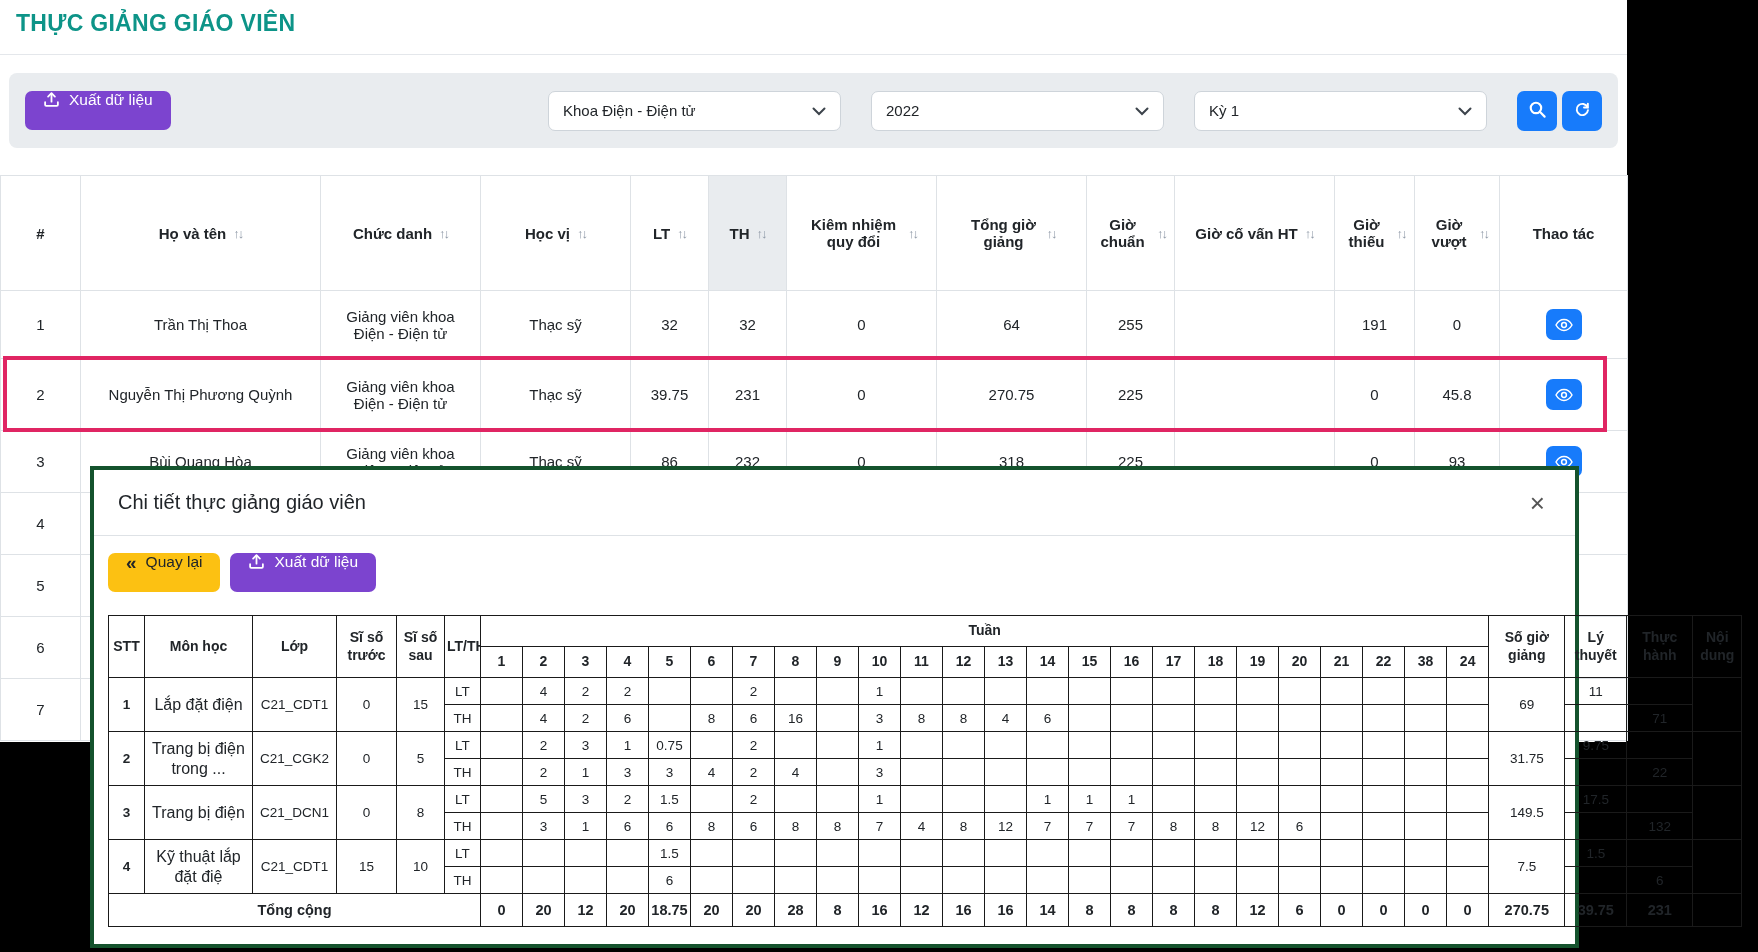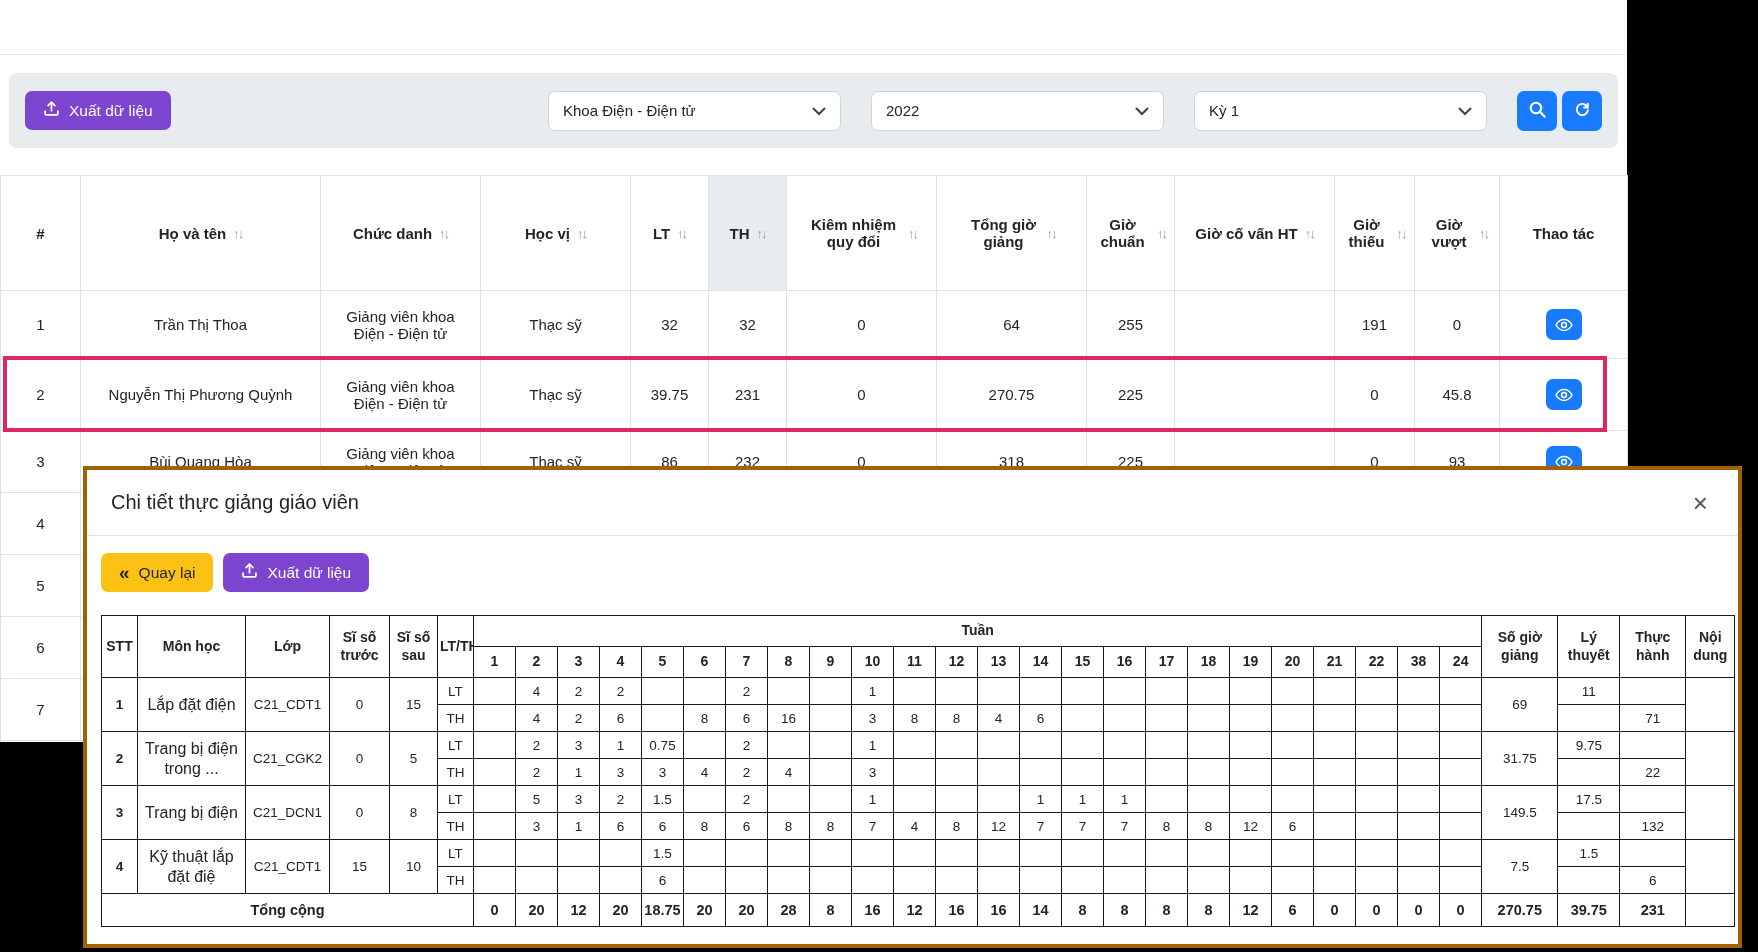--- a/index.html
+++ b/index.html
@@ -5,21 +5,21 @@
   html,body{margin:0;padding:0;background:#000;}
   *{box-sizing:border-box;}
   .canvas{position:relative;width:1758px;height:952px;background:#000;overflow:hidden;
           font-family:"Liberation Sans","DejaVu Sans",sans-serif;color:#212529;}
   
   .page{position:absolute;left:0;top:0;width:1627px;height:742px;background:#fff;}
   .page-title{position:absolute;left:16px;top:10px;font-size:23px;font-weight:bold;color:#0d9488;letter-spacing:.3px;}
   .title-divider{position:absolute;left:0;top:54px;width:1627px;height:1px;background:#e4e7eb;}
   .filter-bar{position:absolute;left:9px;top:73px;width:1609px;height:75px;background:#e9ecef;border-radius:8px;
               display:flex;align-items:center;padding:0 16px;}
-  .btn{display:inline-flex;align-items:center;gap:9px;border:none;border-radius:7px;height:39px;
+  .btn{display:inline-flex;align-items:flex-start;gap:9px;border:none;border-radius:7px;height:39px;
        padding:0 18px;font-size:15.5px;cursor:pointer;font-family:inherit;}
   .btn-purple{background:#7c44cf;color:#fff;}
   .btn-yellow{background:#fcc112;color:#212529;}
   .filter-selects{margin-left:auto;display:flex;gap:30px;align-items:flex-end;}
   .select{width:293px;height:40px;background:#fff;border:1px solid #ced4da;border-radius:7px;
           display:flex;align-items:center;justify-content:space-between;padding:0 14px;font-size:15px;cursor:pointer;}
   .icon-btns{display:flex;gap:5px;margin-left:30px;}
   .icon-btn{width:40px;height:40px;background:#177bfb;border:none;border-radius:7px;
             display:flex;align-items:center;justify-content:center;cursor:pointer;}
   
@@ -36,22 +36,22 @@
   .main-table tr.r1{height:68px;}
   .main-table tr.r2{height:72px;}
   .main-table tr.rx{height:62px;}
   .lbl-n70{max-width:72px;} .lbl-n90{max-width:95px;} .lbl-n40{max-width:46px;}
   .eye-btn{width:36px;height:31px;background:#177bfb;border:none;border-radius:7px;
            display:inline-flex;align-items:center;justify-content:center;cursor:pointer;}
   
   .row2-box{position:absolute;left:3px;top:356px;width:1604px;height:76px;border:4px solid #e02563;
             pointer-events:none;z-index:5;}
   
-  .modal{position:absolute;left:83px;top:466px;width:1659px;height:482px;background:#fff;
-         border:4px solid #a16207;z-index:10;}
+  .modal{position:absolute;left:90px;top:466px;width:1489px;height:482px;background:#fff;
+         border:4px solid #14532d;z-index:10;}
   .modal-header{height:66px;display:flex;align-items:center;justify-content:space-between;
                 padding:0 24px;border-bottom:1px solid #dee2e6;}
   .modal-title{font-size:20px;}
   .modal-close{font-size:26px;color:#555;background:none;border:none;cursor:pointer;line-height:1;font-family:inherit;}
   .modal-toolbar{display:flex;gap:10px;padding:17px 0 0 14px;}
   .back-icon{font-size:19px;font-weight:bold;line-height:1;}
   
   .detail-table{margin:23px 0 0 14px;width:1633px;}
   .detail-table th,.detail-table td{border:1px solid #1a1a1a;text-align:center;vertical-align:middle;
         font-size:13.5px;padding:1px 2px;overflow:hidden;}
@@ -62,20 +62,21 @@
   .detail-table .total-row td{font-weight:bold;font-size:14.5px;}
   .detail-table td.mon{font-size:16px;line-height:1.25;padding:1px 4px;}
   .detail-table td.stt{font-weight:bold;}
 </style>
 </head>
 <body>
 
 <div class="canvas">
 
   <div class="page">
+    <div class="page-title">THỰC GIẢNG GIÁO VIÊN</div>
     <div class="title-divider"></div>
 
     <div class="filter-bar">
       <button class="btn btn-purple">
         <span>
           <svg width="17" height="17" viewBox="0 0 16 16" fill="none" stroke="#fff" stroke-width="1.7" stroke-linecap="round" stroke-linejoin="round">
             <path d="M2 10.5v2.5a1 1 0 0 0 1 1h10a1 1 0 0 0 1-1v-2.5"></path>
               <path d="M8 10V2.5"></path>
               <path d="M4.8 5.2 8 2l3.2 3.2"></path>
           </svg>

